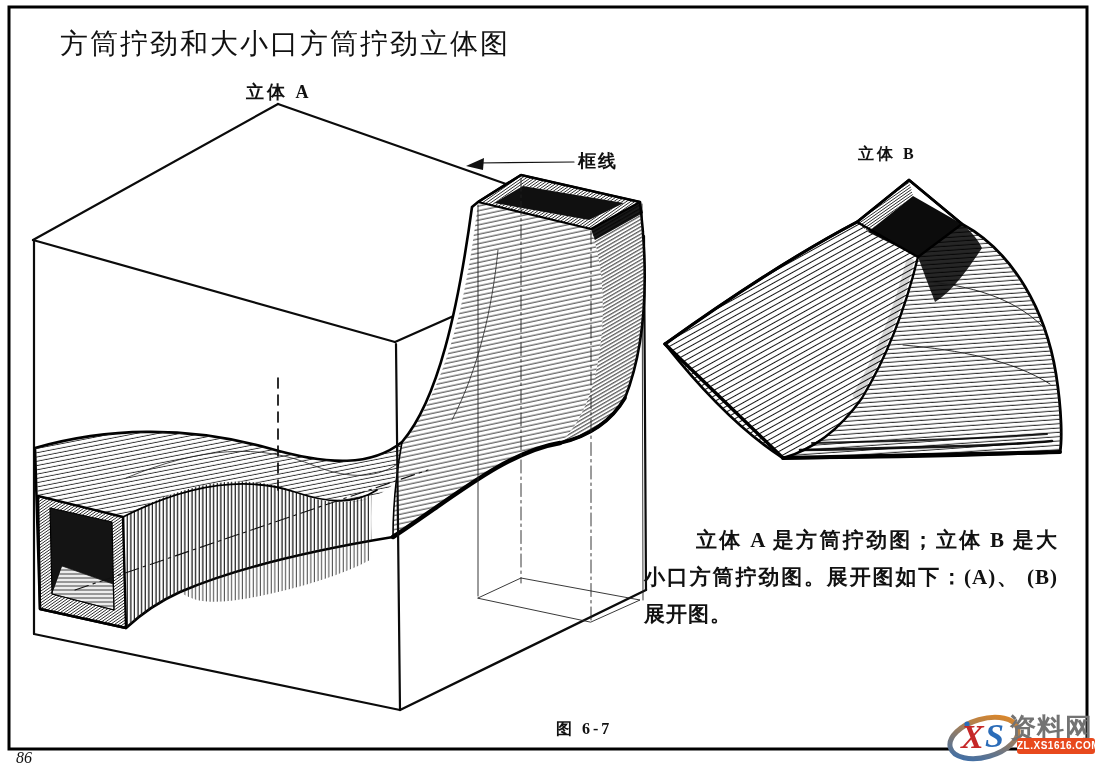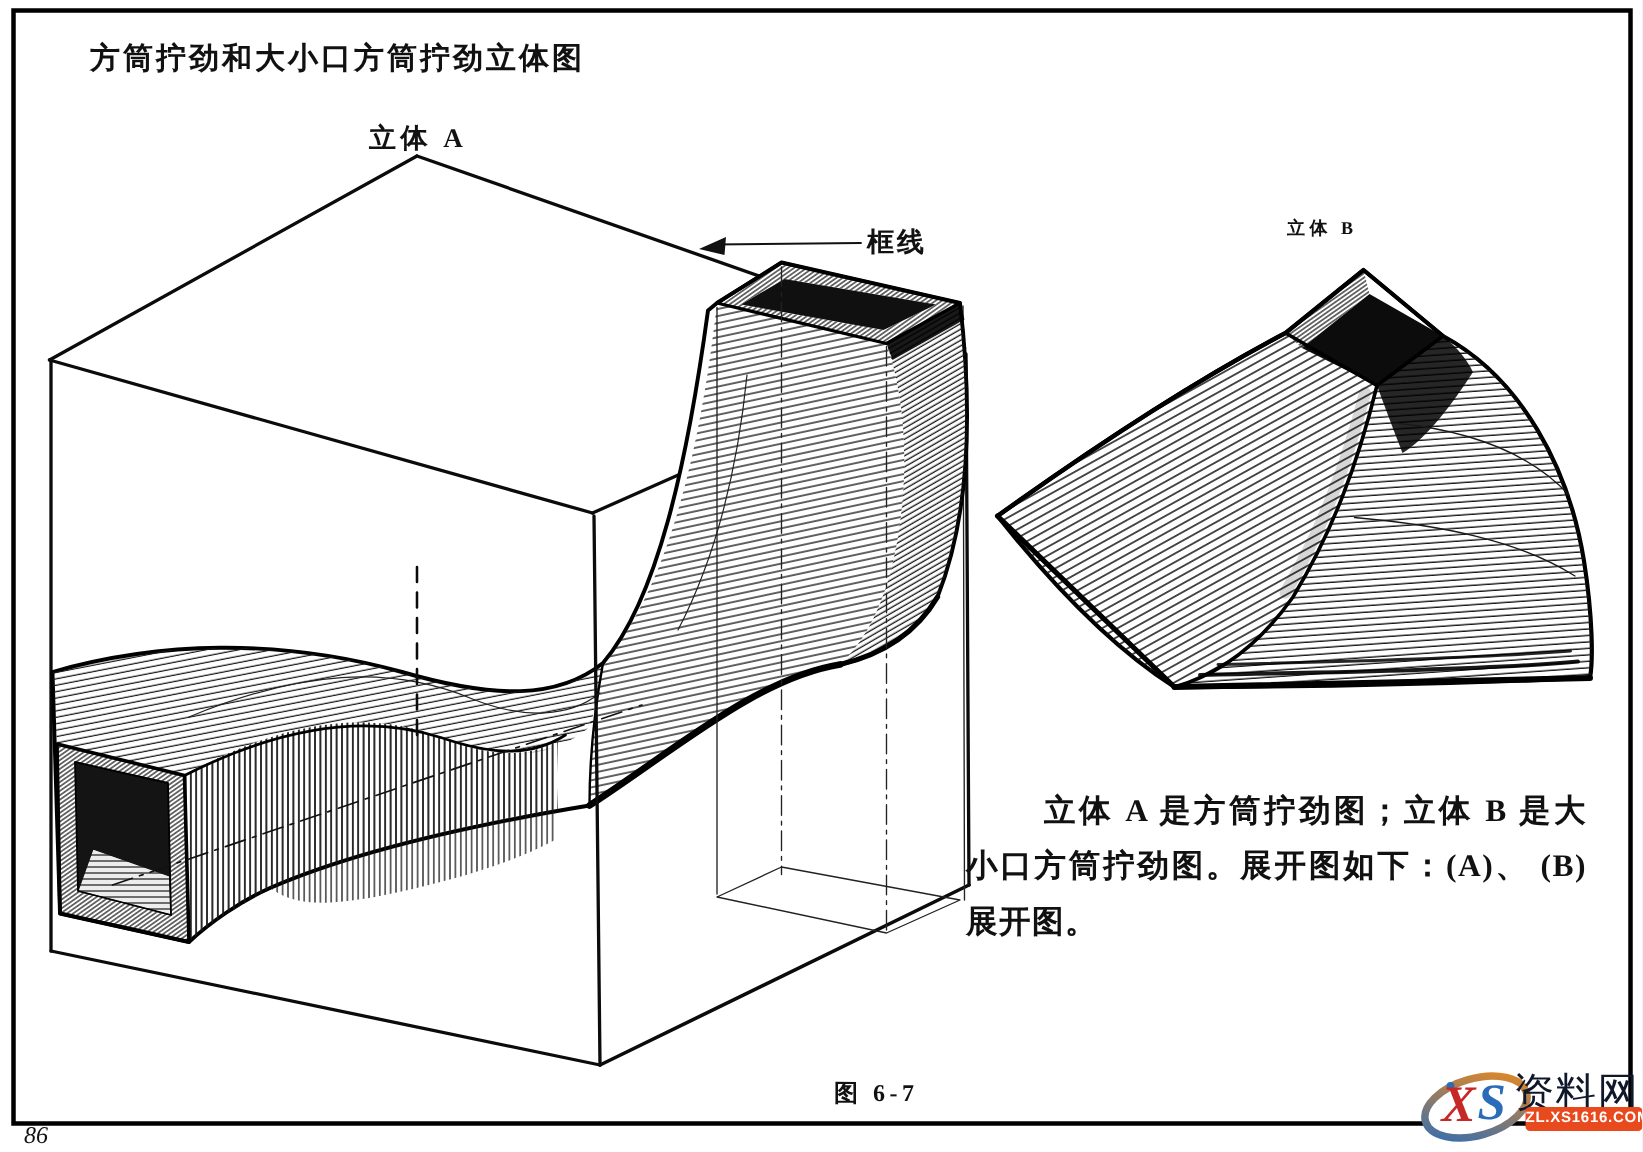--- a/index.html
+++ b/index.html
@@ -1,32 +1,32 @@
 <!DOCTYPE html>
 <html><head>
 <meta charset="utf-8">
 <style>
   html,body{margin:0;padding:0;background:#e9e9e9;}
   #page{position:relative;width:1095px;height:768px;background:#ffffff;overflow:hidden;
         font-family:"Liberation Serif","DejaVu Serif",serif;color:#111;}
   #art{position:absolute;left:0;top:0;z-index:1;}
   .txt{position:absolute;z-index:3;white-space:nowrap;}
-  #title{left:60px;top:25px;font-size:20px;font-weight:bold;letter-spacing:2px;}
+  #title{left:60px;top:25px;font-size:28px;font-weight:normal;letter-spacing:2px;}
   #label-a{left:246px;top:80px;font-size:18px;font-weight:bold;letter-spacing:3px;text-align:right;}
-  #label-b{left:858px;top:144px;font-size:12px;font-weight:bold;letter-spacing:3px;}
+  #label-b{left:858px;top:144px;font-size:16px;font-weight:bold;letter-spacing:3px;}
   #callout{left:578px;top:149px;font-size:18px;font-weight:bold;letter-spacing:2px;}
   #desc{left:644px;top:522px;width:414px;font-size:21px;line-height:37px;
         font-weight:bold;text-align:justify;text-indent:52px;white-space:normal;
         letter-spacing:1px;}
   #caption{left:556px;top:719px;font-size:16px;font-weight:bold;letter-spacing:3px;}
   #pagenum{left:16px;top:749px;font-size:16px;font-weight:normal;font-style:italic;}
   
   #wm{position:absolute;right:0;bottom:0;width:150px;height:58px;z-index:5;}
-  #wm-site{position:absolute;right:2px;top:0px;font-size:27px;font-weight:normal;
-           color:#0f172a;letter-spacing:1px;font-family:"Liberation Sans",sans-serif;}
+  #wm-site{position:absolute;right:2px;top:0px;font-size:27px;font-weight:bold;
+           color:#737373;letter-spacing:1px;font-family:"Liberation Sans",sans-serif;}
   #wm-bar{position:absolute;right:0px;top:28px;width:78px;height:16px;background:#e8491d;
           border-radius:3px;color:#fff;font-size:10px;font-weight:bold;line-height:16px;
           text-align:center;font-family:"Liberation Sans",sans-serif;letter-spacing:0.5px;}
   #wm-logo{position:absolute;left:0px;top:2px;width:78px;height:52px;}
   #wm-x{position:absolute;left:16px;top:6px;font-size:34px;font-weight:bold;font-style:italic;
         color:#c62828;font-family:"Liberation Serif",serif;z-index:2;}
   #wm-s{position:absolute;left:40px;top:5px;font-size:34px;font-weight:bold;font-style:italic;
         color:#2b6cb8;font-family:"Liberation Serif",serif;z-index:2;}
 </style>
 </head>

